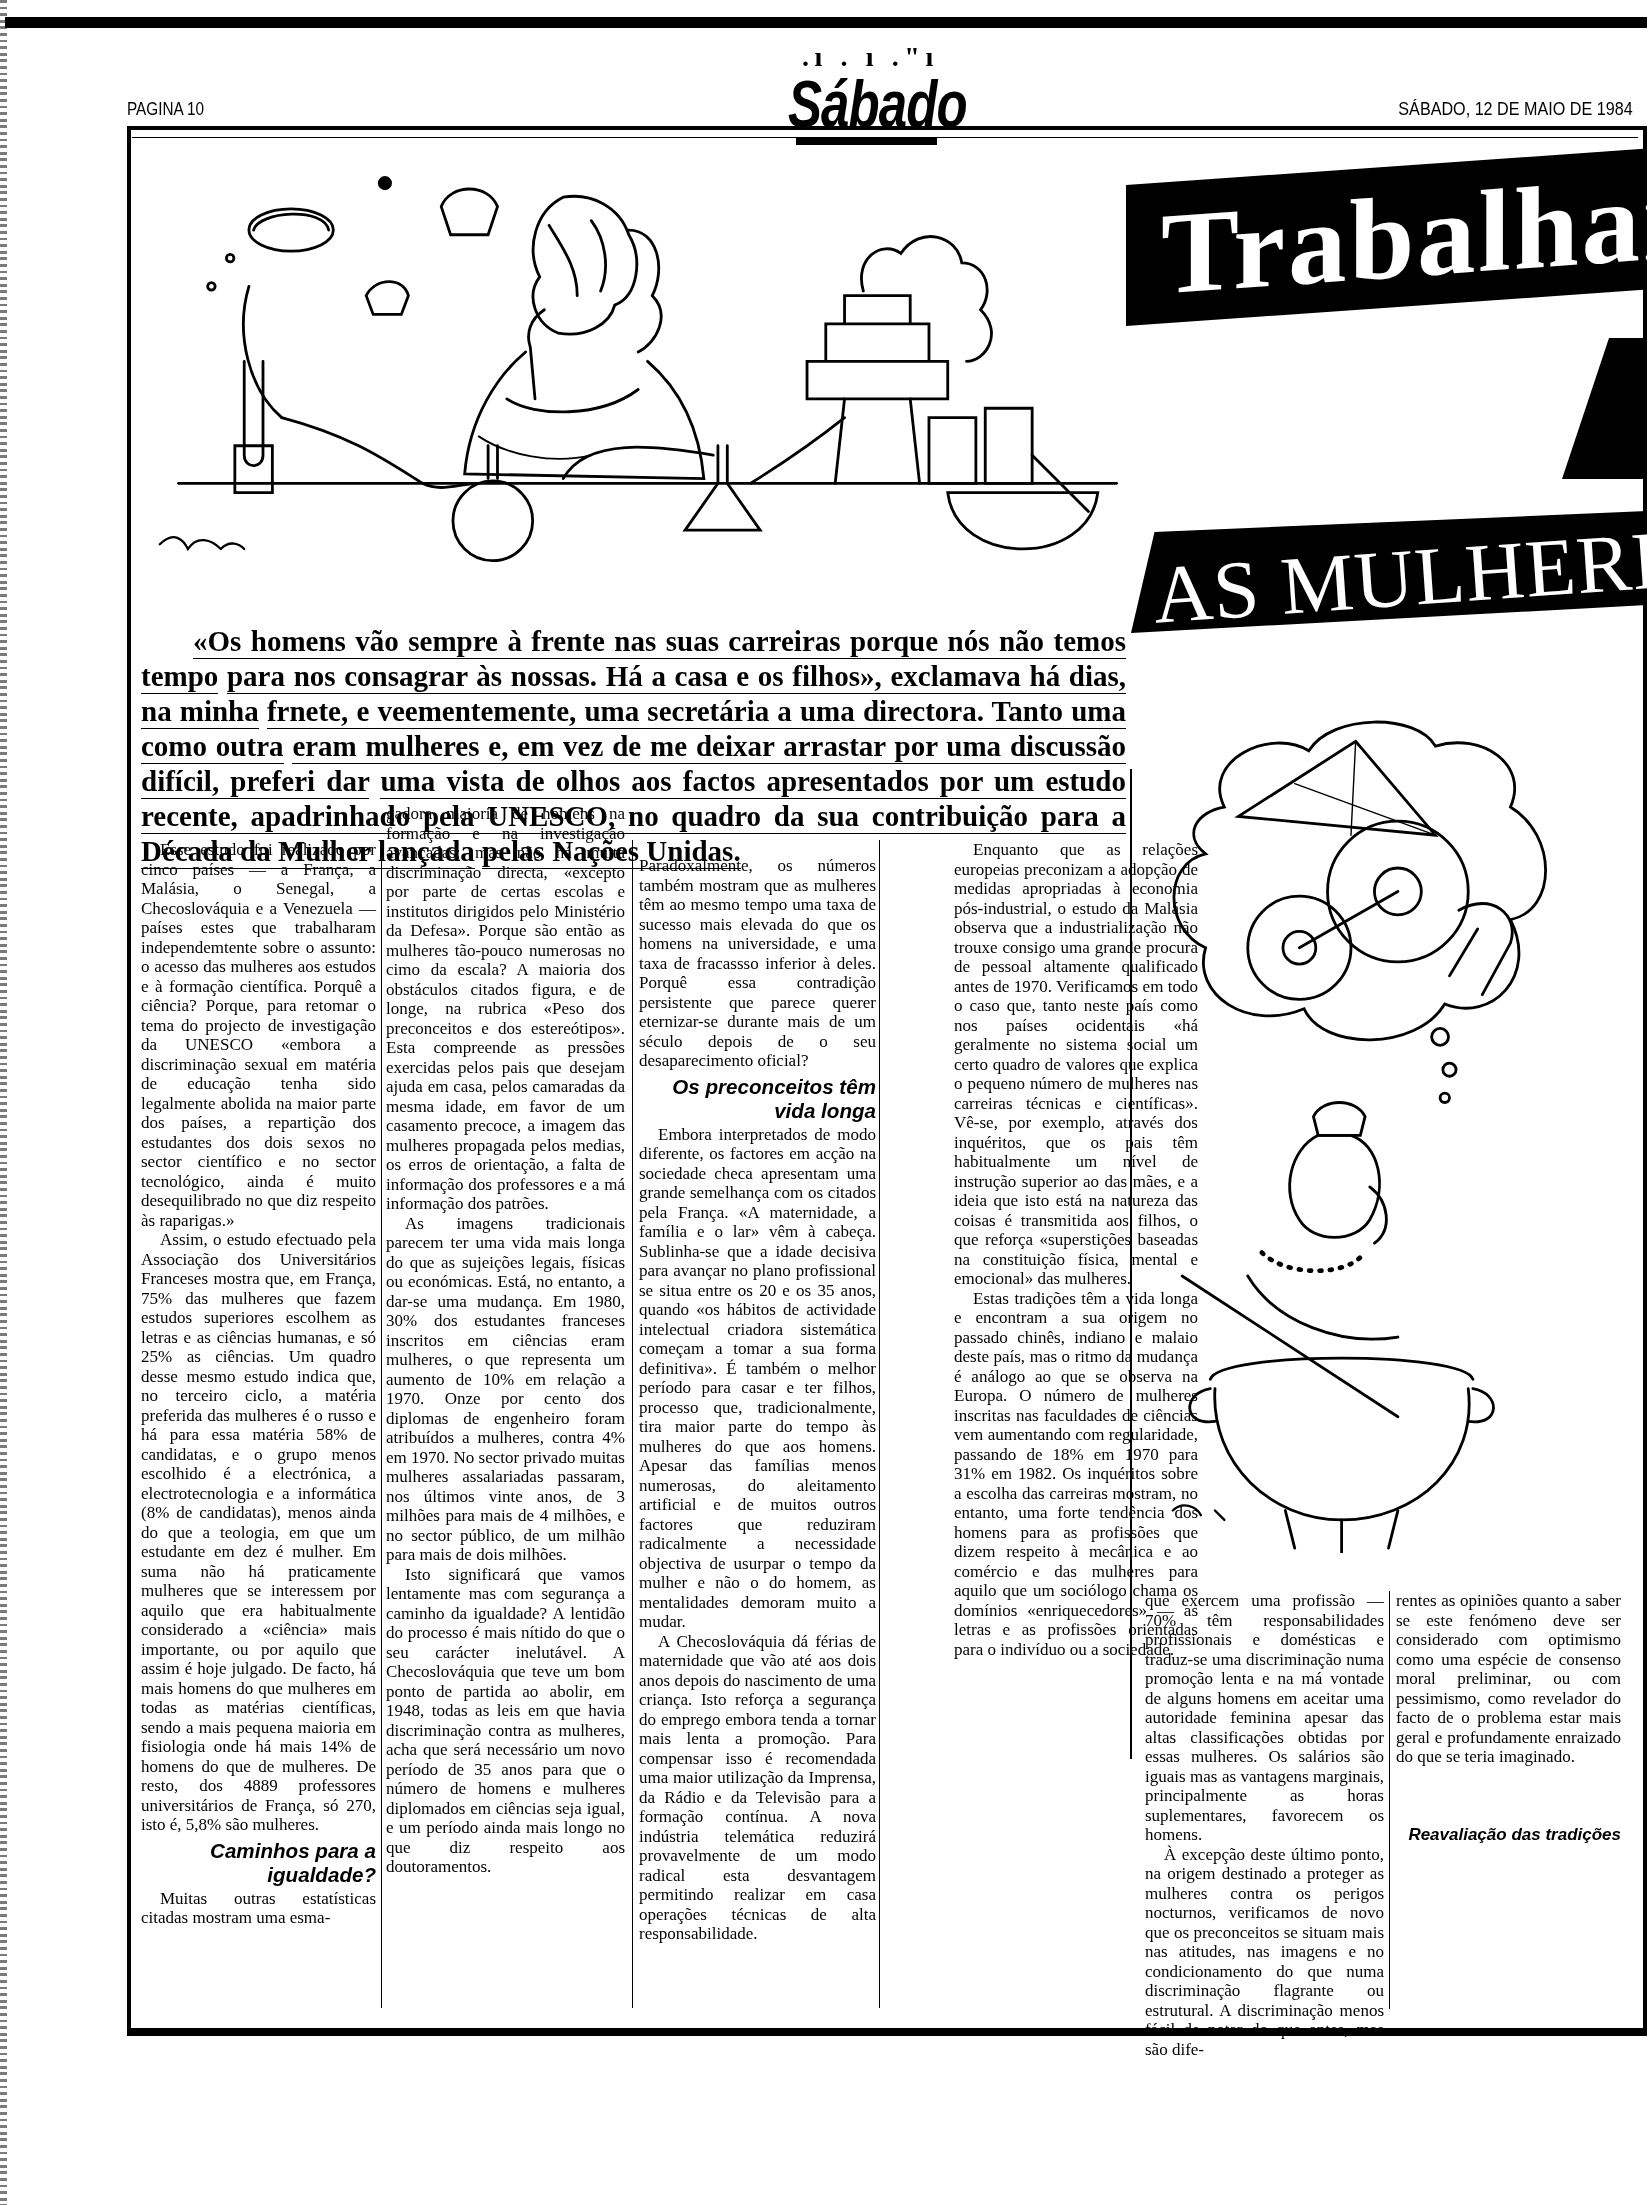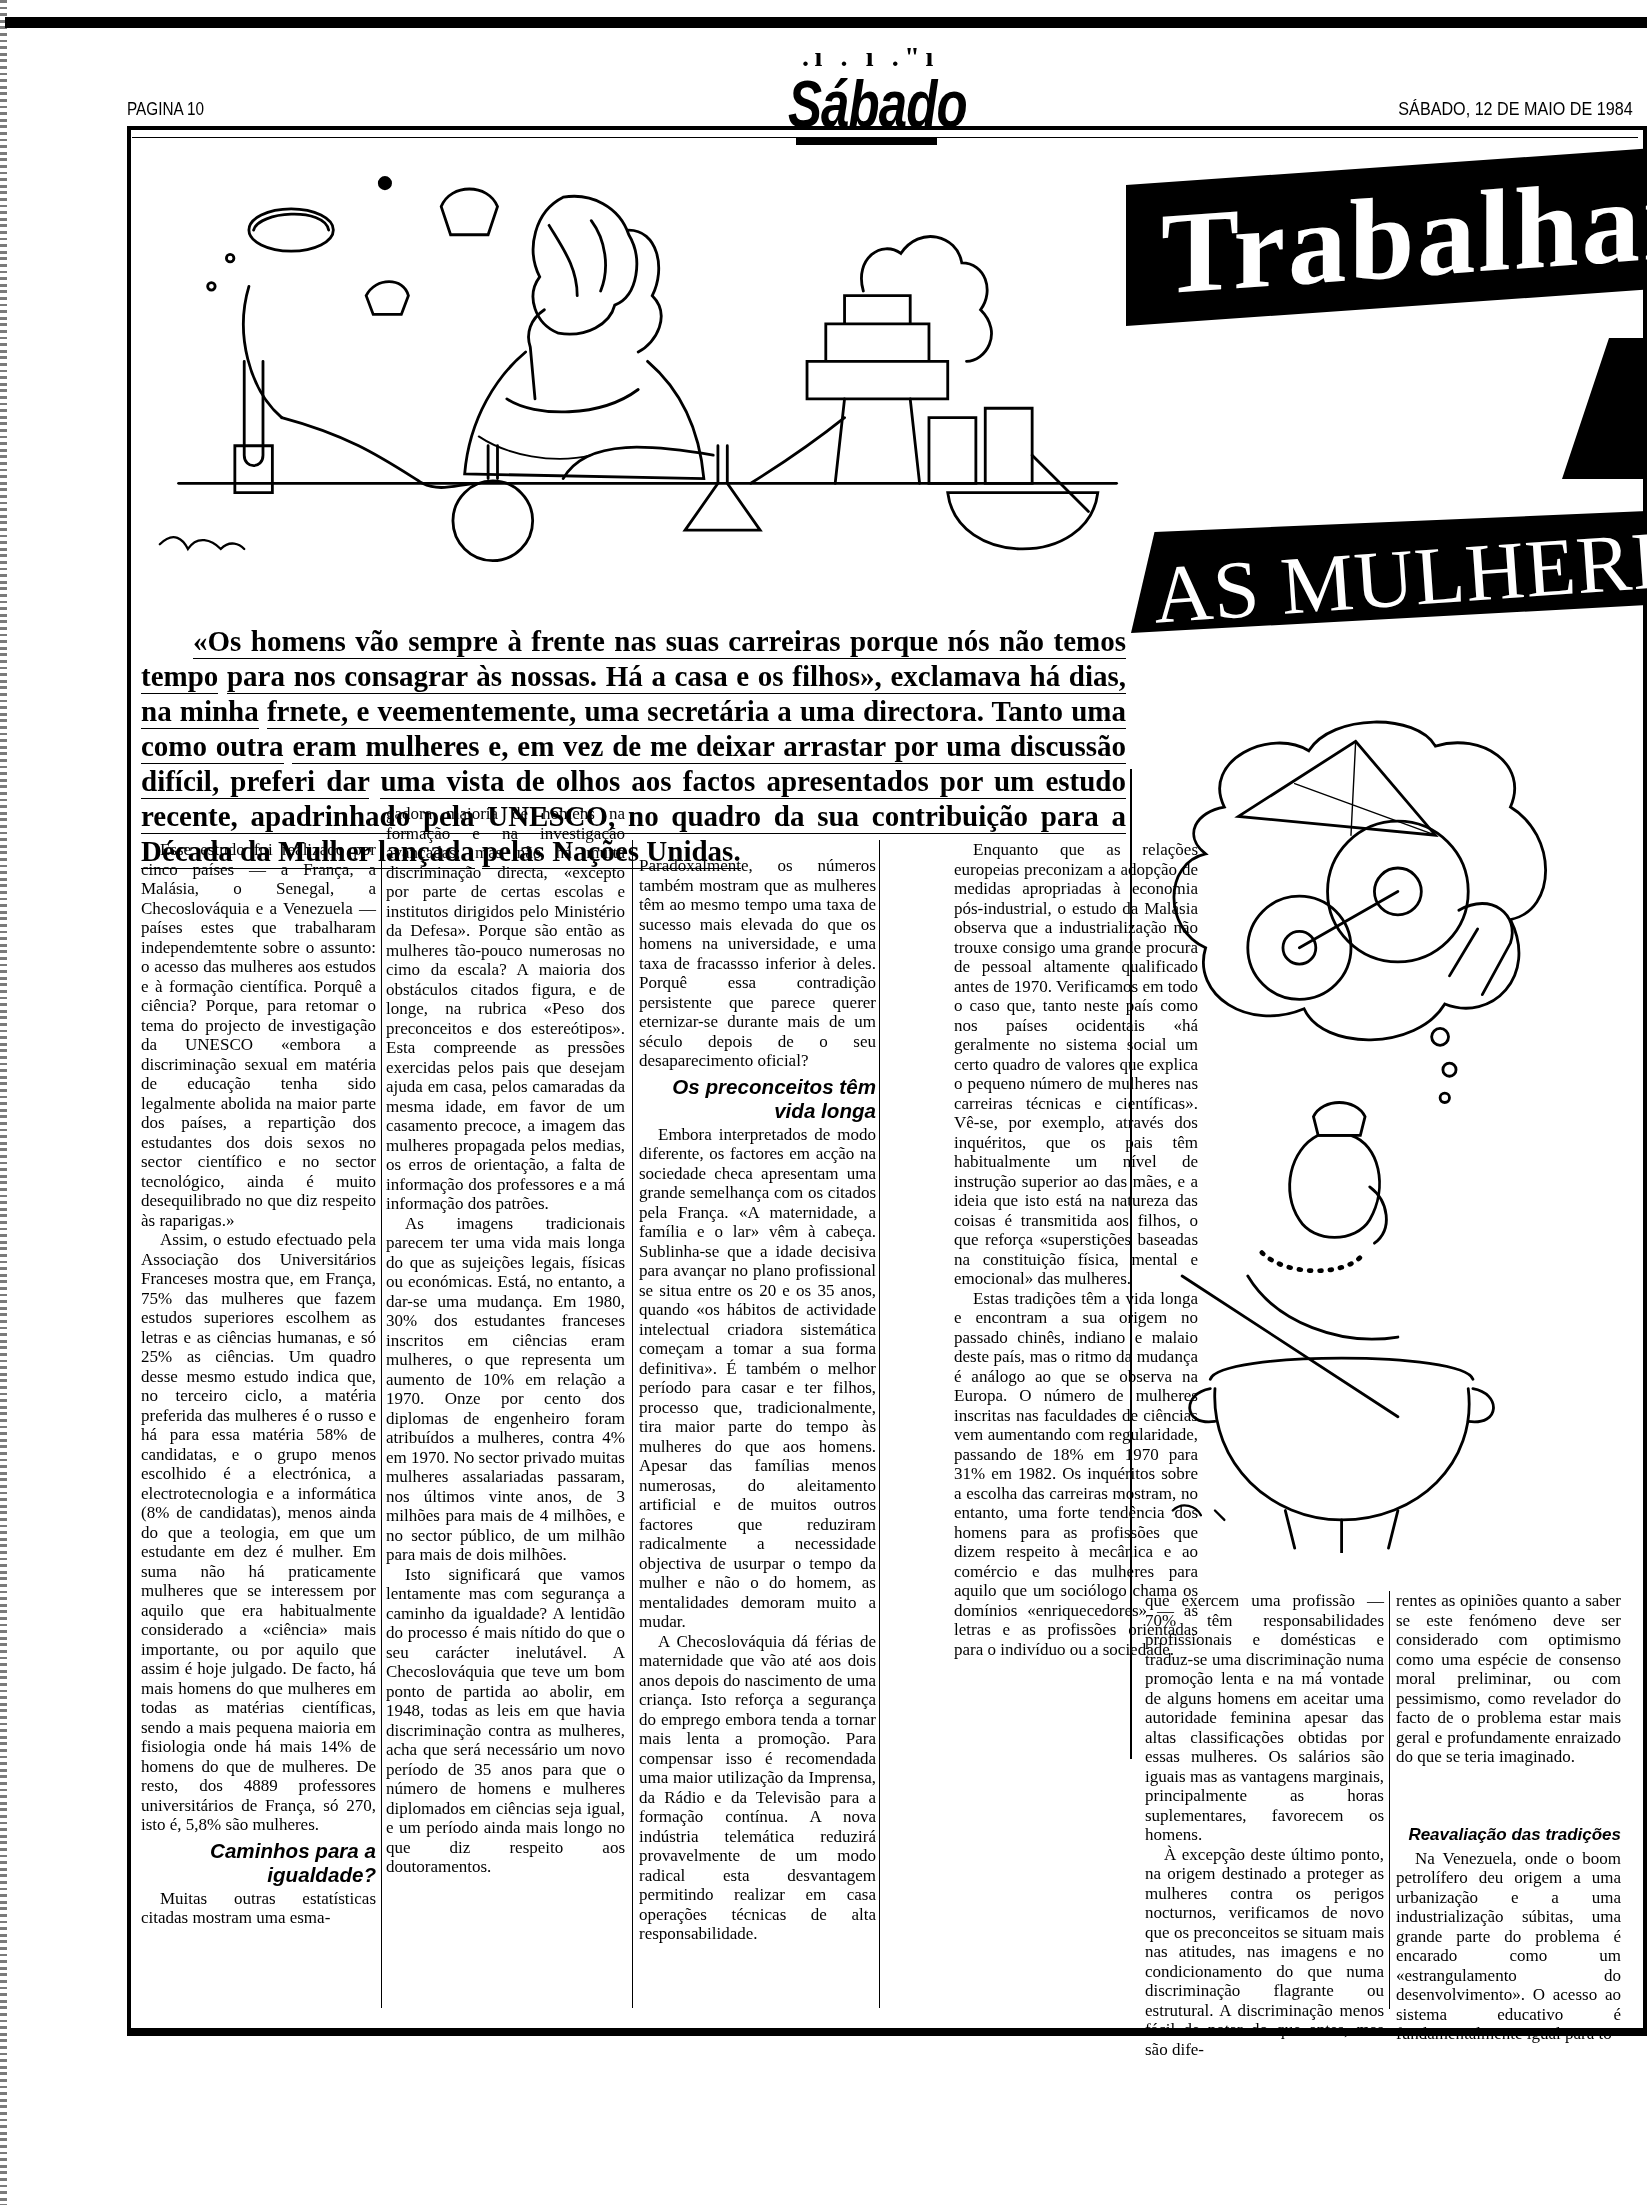--- a/index.html
+++ b/index.html
@@ -195,15 +195,14 @@
 </div>
 
 <div class="col c5">
   <p style="text-indent:0">que exercem uma profissão — 70% têm responsabilidades profissionais e domésticas e traduz-se uma discriminação numa promoção lenta e na má vontade de alguns homens em aceitar uma autoridade feminina apesar das altas classificações obtidas por essas mulheres. Os salários são iguais mas as vantagens marginais, principalmente as horas suplementares, favorecem os homens.</p>
   <p>À excepção deste último ponto, na origem destinado a proteger as mulheres contra os perigos nocturnos, verificamos de novo que os preconceitos se situam mais nas atitudes, nas imagens e no condicionamento do que numa discriminação flagrante ou estrutural. A discriminação menos fácil de notar do que antes, mas são dife-</p>
 </div>
 
 <div class="col c6">
   <p style="text-indent:0">rentes as opiniões quanto a saber se este fenómeno deve ser considerado com optimismo como uma espécie de consenso moral preliminar, ou com pessimismo, como revelador do facto de o problema estar mais geral e profundamente enraizado do que se teria imaginado.</p>
   <h3>Reavaliação das tradições</h3>
-  <p>Na Venezuela, onde o boom petrolífero deu origem a uma urbanização e a uma industrialização súbitas, uma grande parte do problema é encarado como um «estrangulamento do desenvolvimento». O acesso ao sistema educativo é fundamentalmente igual para to-</p>
 </div>
 
 
 </body></html>

